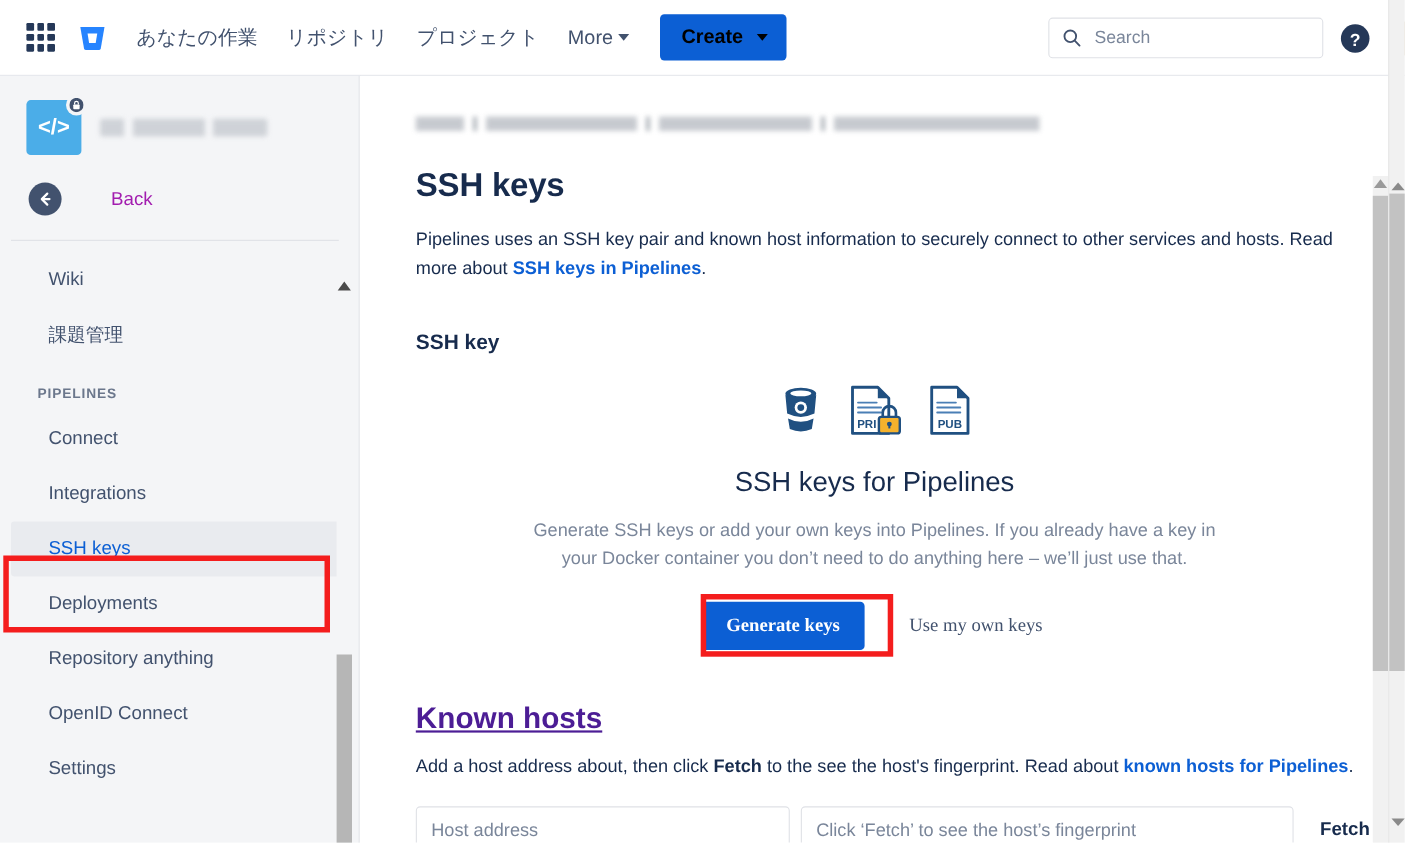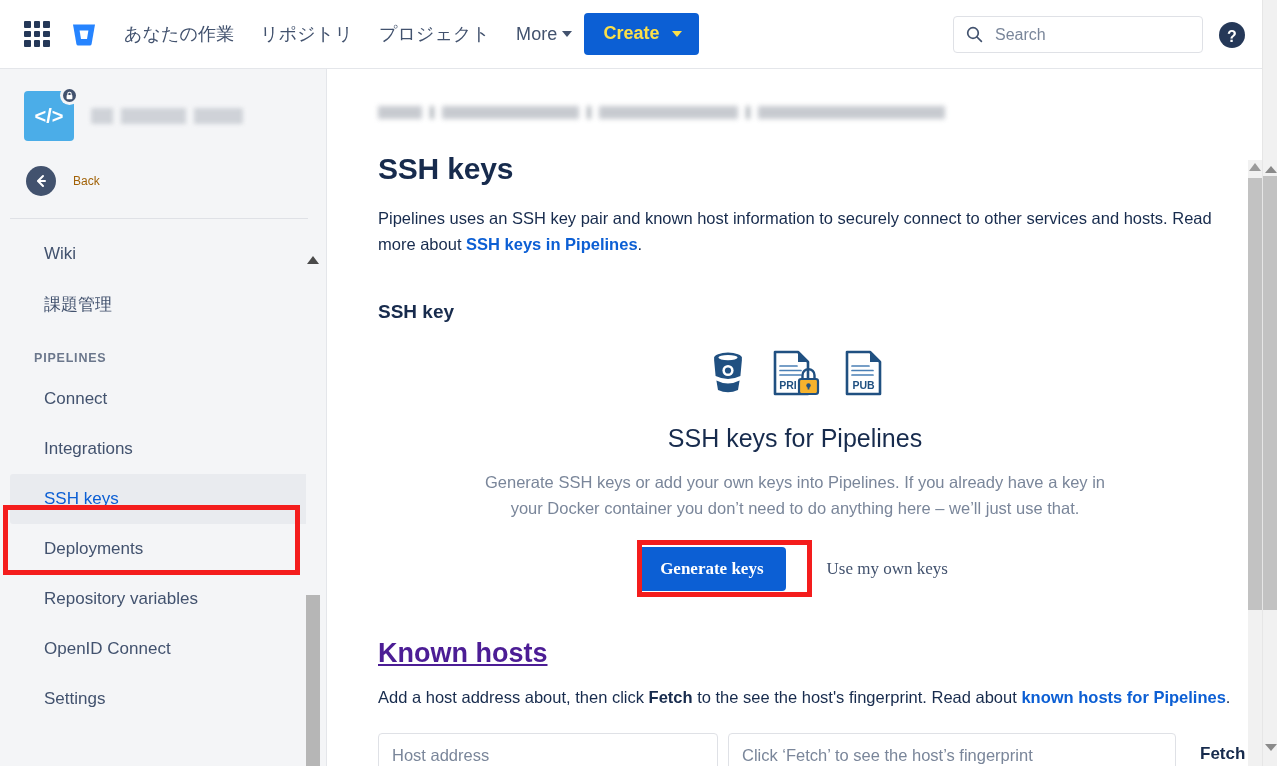--- a/index.html
+++ b/index.html
@@ -27,21 +27,21 @@
   .bblogo { margin-left: 20px; width: 28px; height: 28px; cursor:pointer; }
   .navlink {
     font-size: 18px; color: #42526E; margin-left: 26px;
     cursor: pointer; white-space: nowrap; letter-spacing: .1px;
   }
   .navlink.more { display: flex; align-items: center; gap: 5px; }
   .chev { width: 0; height: 0; border-left: 5px solid transparent;
     border-right: 5px solid transparent; border-top: 6px solid currentColor;
     display:inline-block; }
   .createbtn {
-    margin-left: 12px; background: #0C5FD4; color:#fde047; border:none;
+    margin-left: 28px; background: #0C5FD4; color:#000000; border:none;
     font-size: 18px; font-weight: 700; padding: 10px 17px 11px 19px;
     border-radius: 4px; cursor: pointer; display:flex; align-items:center;
     gap: 12px; font-family: inherit;
   }
   .searchwrap {
     position: absolute; left: 953px; top: 16px;
     width: 250px; height: 37px;
     border: 1px solid #dfe1e6; border-radius: 4px;
     display: flex; align-items: center; background:#fff;
   }
@@ -84,21 +84,21 @@
     filter: blur(2.2px); opacity: .85;
   }
   .backrow {
     display: flex; align-items: center; gap: 17px;
     padding: 25px 0 0 26px; cursor: pointer;
   }
   .backcircle {
     width: 30px; height: 30px; border-radius: 50%; background:#42526E;
     display:flex; align-items:center; justify-content:center; flex:none;
   }
-  .backlabel { font-size: 12px; color: #a16207; }
+  .backlabel { font-size: 17px; color: #a21caf; margin-left: 28px; }
   .divider { margin: 22px 18px 0 10px; height:1px; background:#dfe1e6; }
 
   .navlist { padding-top: 10px; position: relative; }
   .navitem {
     height: 50px; display:flex; align-items:center;
     padding-left: 34px; font-size: 17px; color:#42526E; cursor: pointer;
     margin: 0 10px 0 10px; border-radius: 3px;
   }
   .navitem.selected { background:#e9ebef; color:#0C5FD4; }
   .navgroup {
@@ -348,21 +348,21 @@
     <div class="navitem">
       <span>Integrations</span>
     </div>
     <div class="navitem selected">
       <span>SSH keys</span>
     </div>
     <div class="navitem">
       <span>Deployments</span>
     </div>
     <div class="navitem">
-      <span>Repository variables</span>
+      <span>Repository anything</span>
     </div>
     <div class="navitem">
       <span>OpenID Connect</span>
     </div>
     <div class="navitem">
       <span>Settings</span>
     </div>
   </div>
 
   <div class="sb-track"></div>

